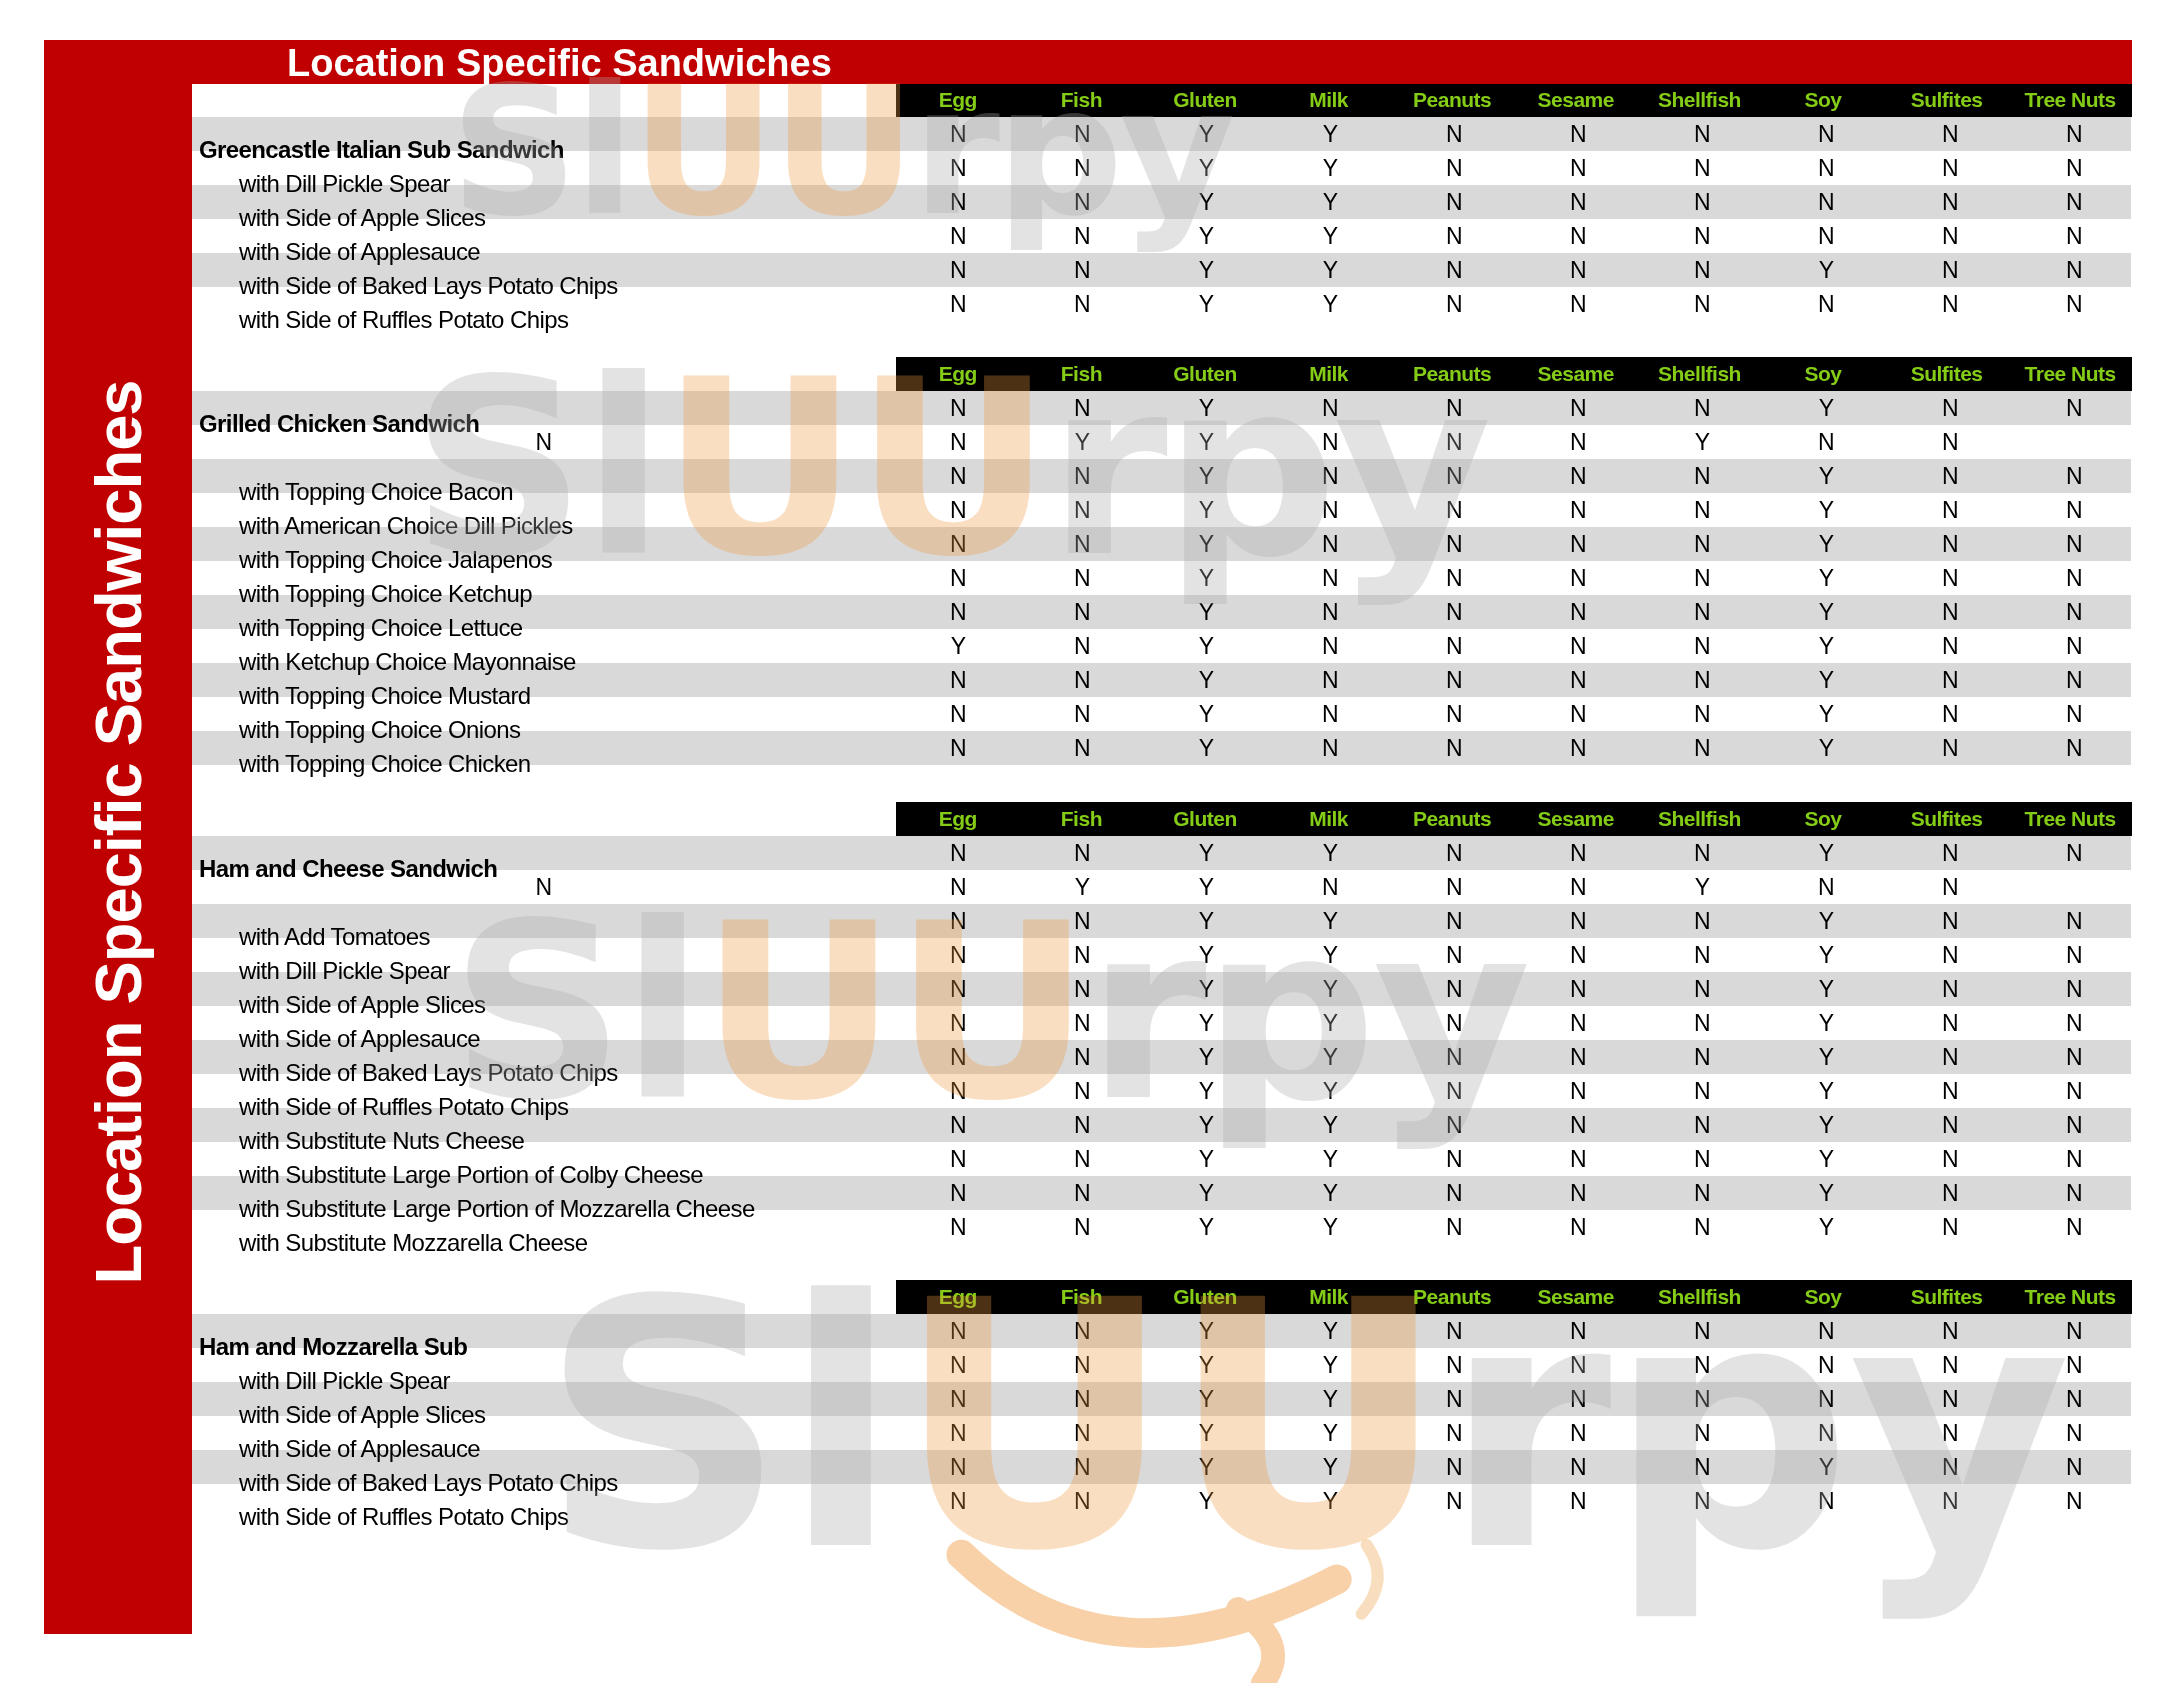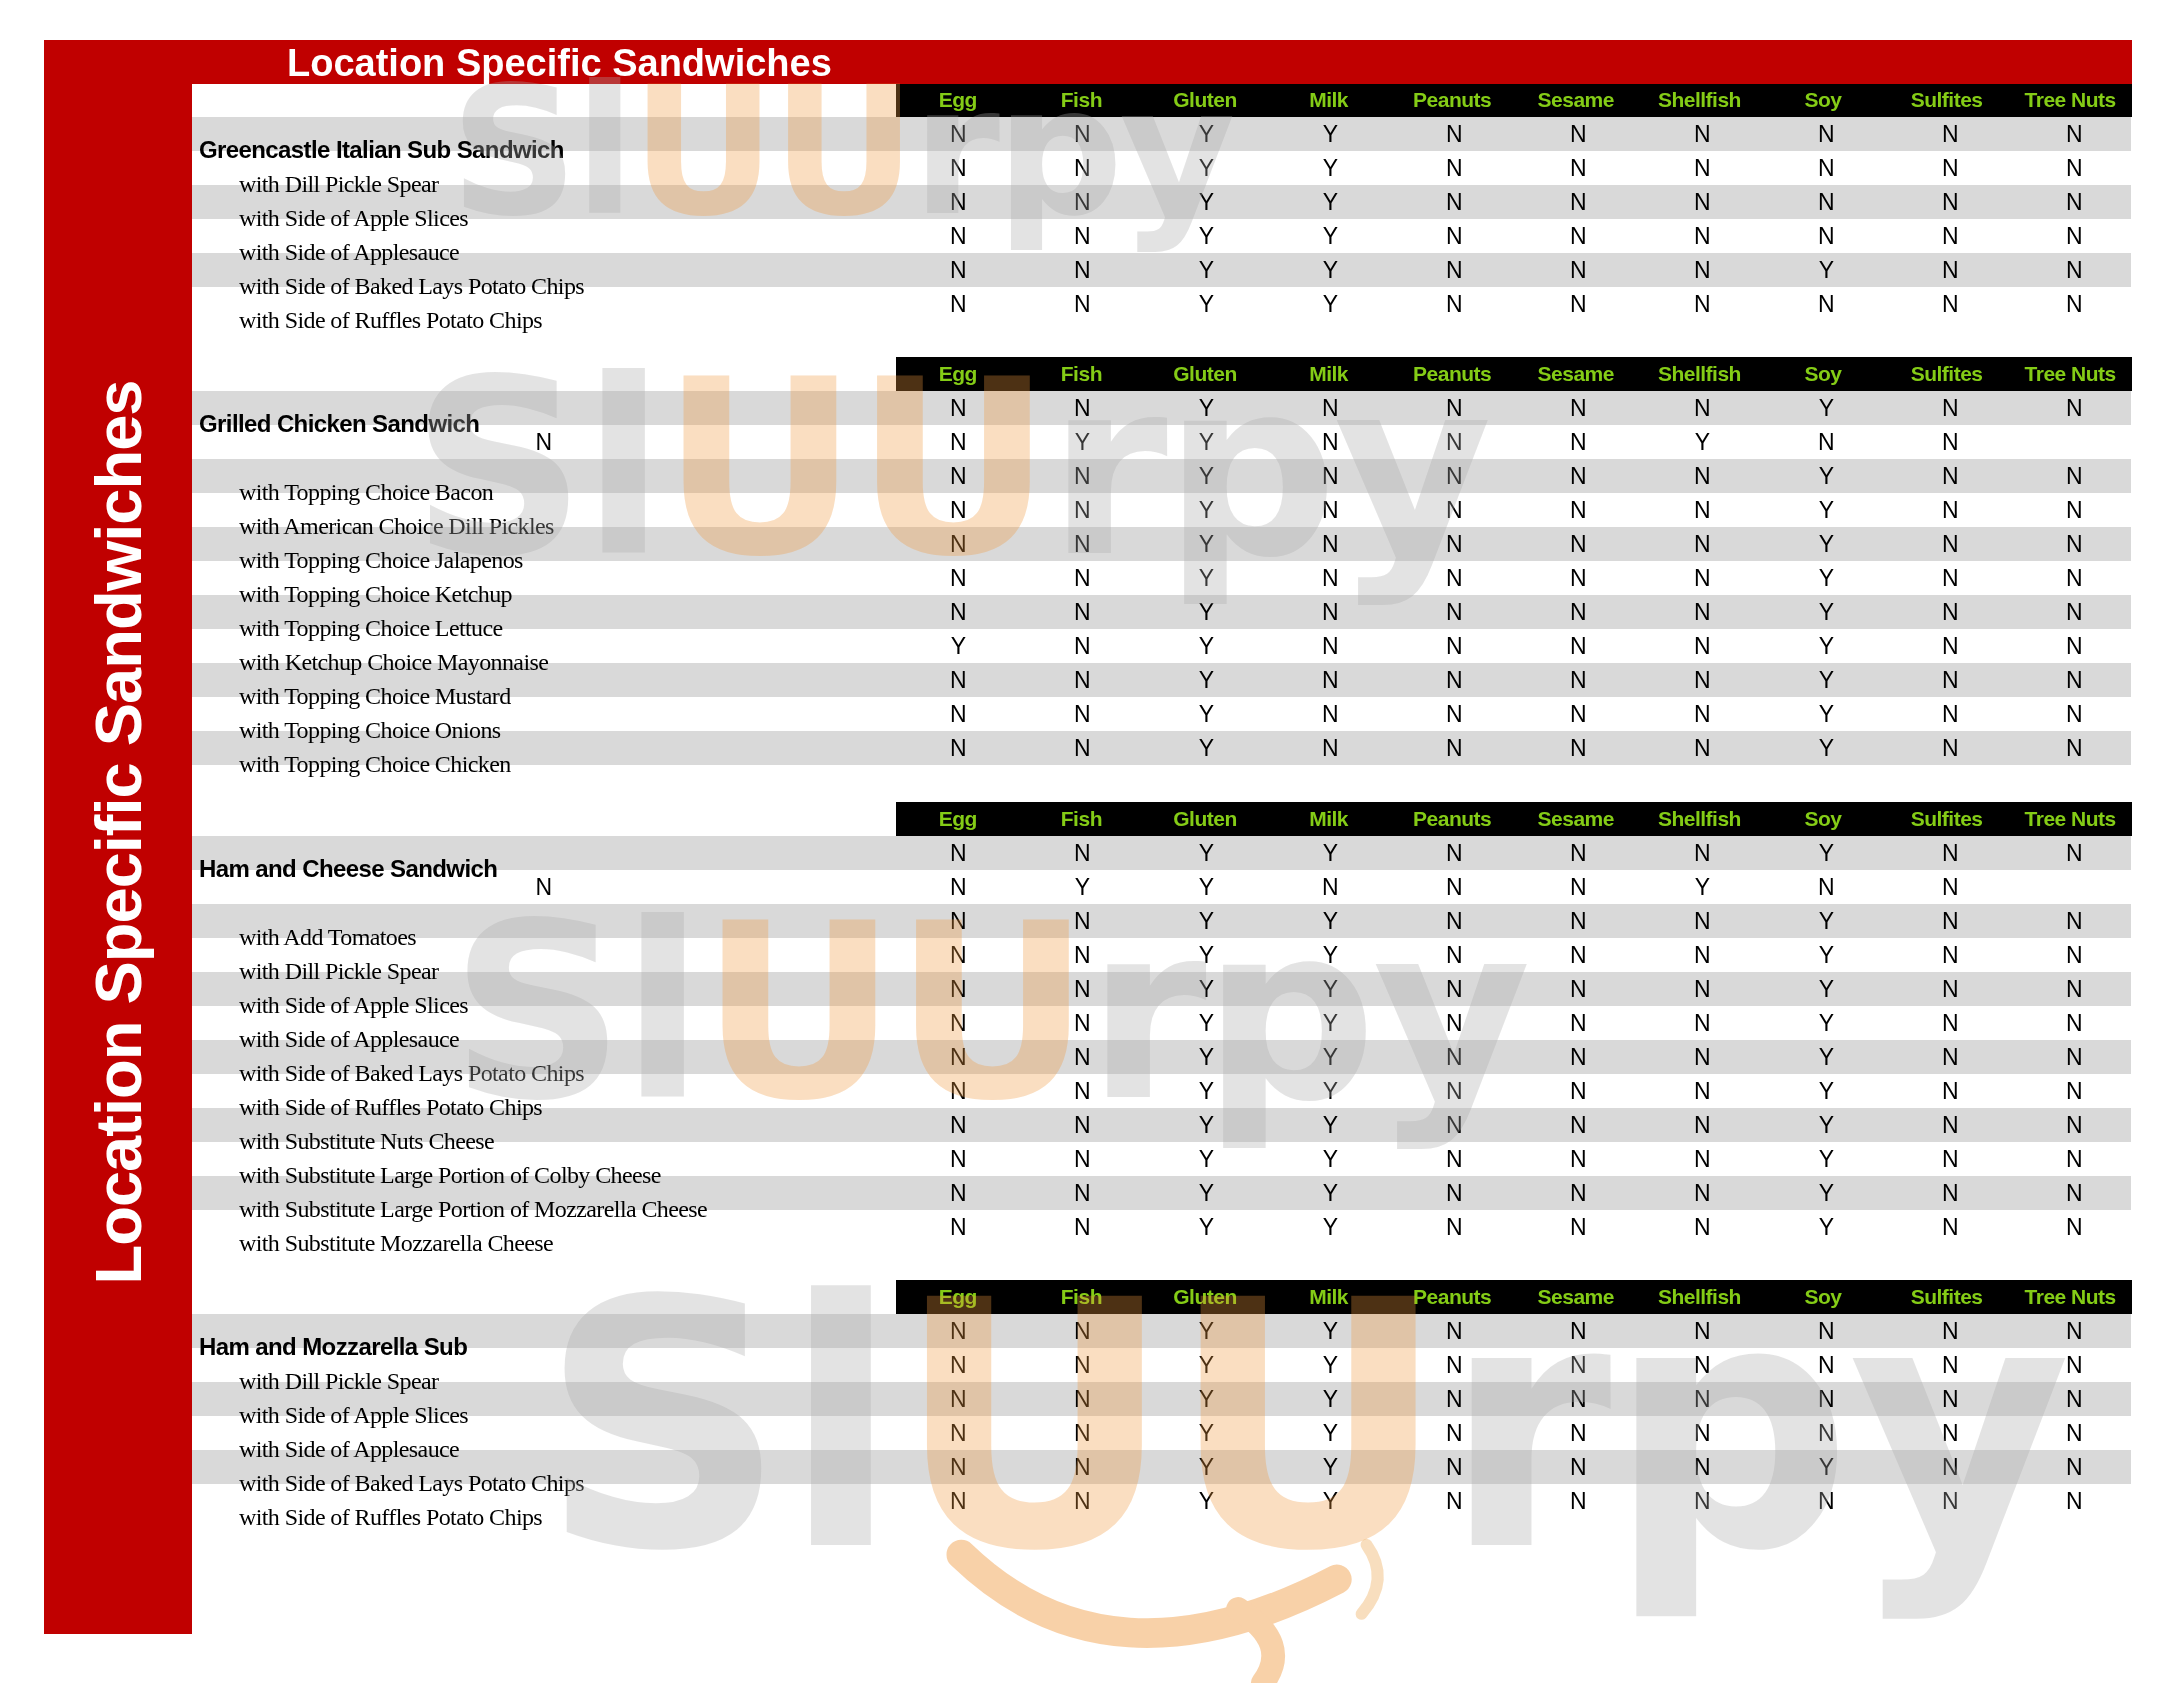--- a/index.html
+++ b/index.html
@@ -29,21 +29,21 @@
     margin-left:705px;width:1236px;height:34px;background:#000;color:#84cc16;
     display:grid;grid-template-columns:repeat(10,1fr);align-items:center;
     text-align:center;font-weight:700;font-size:21px;letter-spacing:-0.5px;
   }
   .row{
     display:grid;grid-template-columns:705px repeat(10,124px);
     height:34px;align-items:center;font-size:24px;letter-spacing:-0.6px;
   }
   .row.stripe{background:#D9D9D9;}
   .row-label{padding-left:8px;white-space:nowrap;overflow:hidden;margin-top:32px;}
-  .row-label.indent{padding-left:48px;font-family:Liberation Serif, serif;}
+  .row-label.indent{padding-left:48px;}
   .row.bold .row-label{font-weight:700;}
   .cell{text-align:center;font-size:23px;}
   
   .wm{
     position:absolute;font-family:"DejaVu Sans",sans-serif;font-weight:700;
     opacity:0.32;letter-spacing:-4px;white-space:nowrap;pointer-events:none;z-index:6;
   }
   .wm .g{color:#ABABAB;}
   .wm .o{color:#F09A40;}
   #wm-0{left:450px;top:48px;font-size:178px;}

